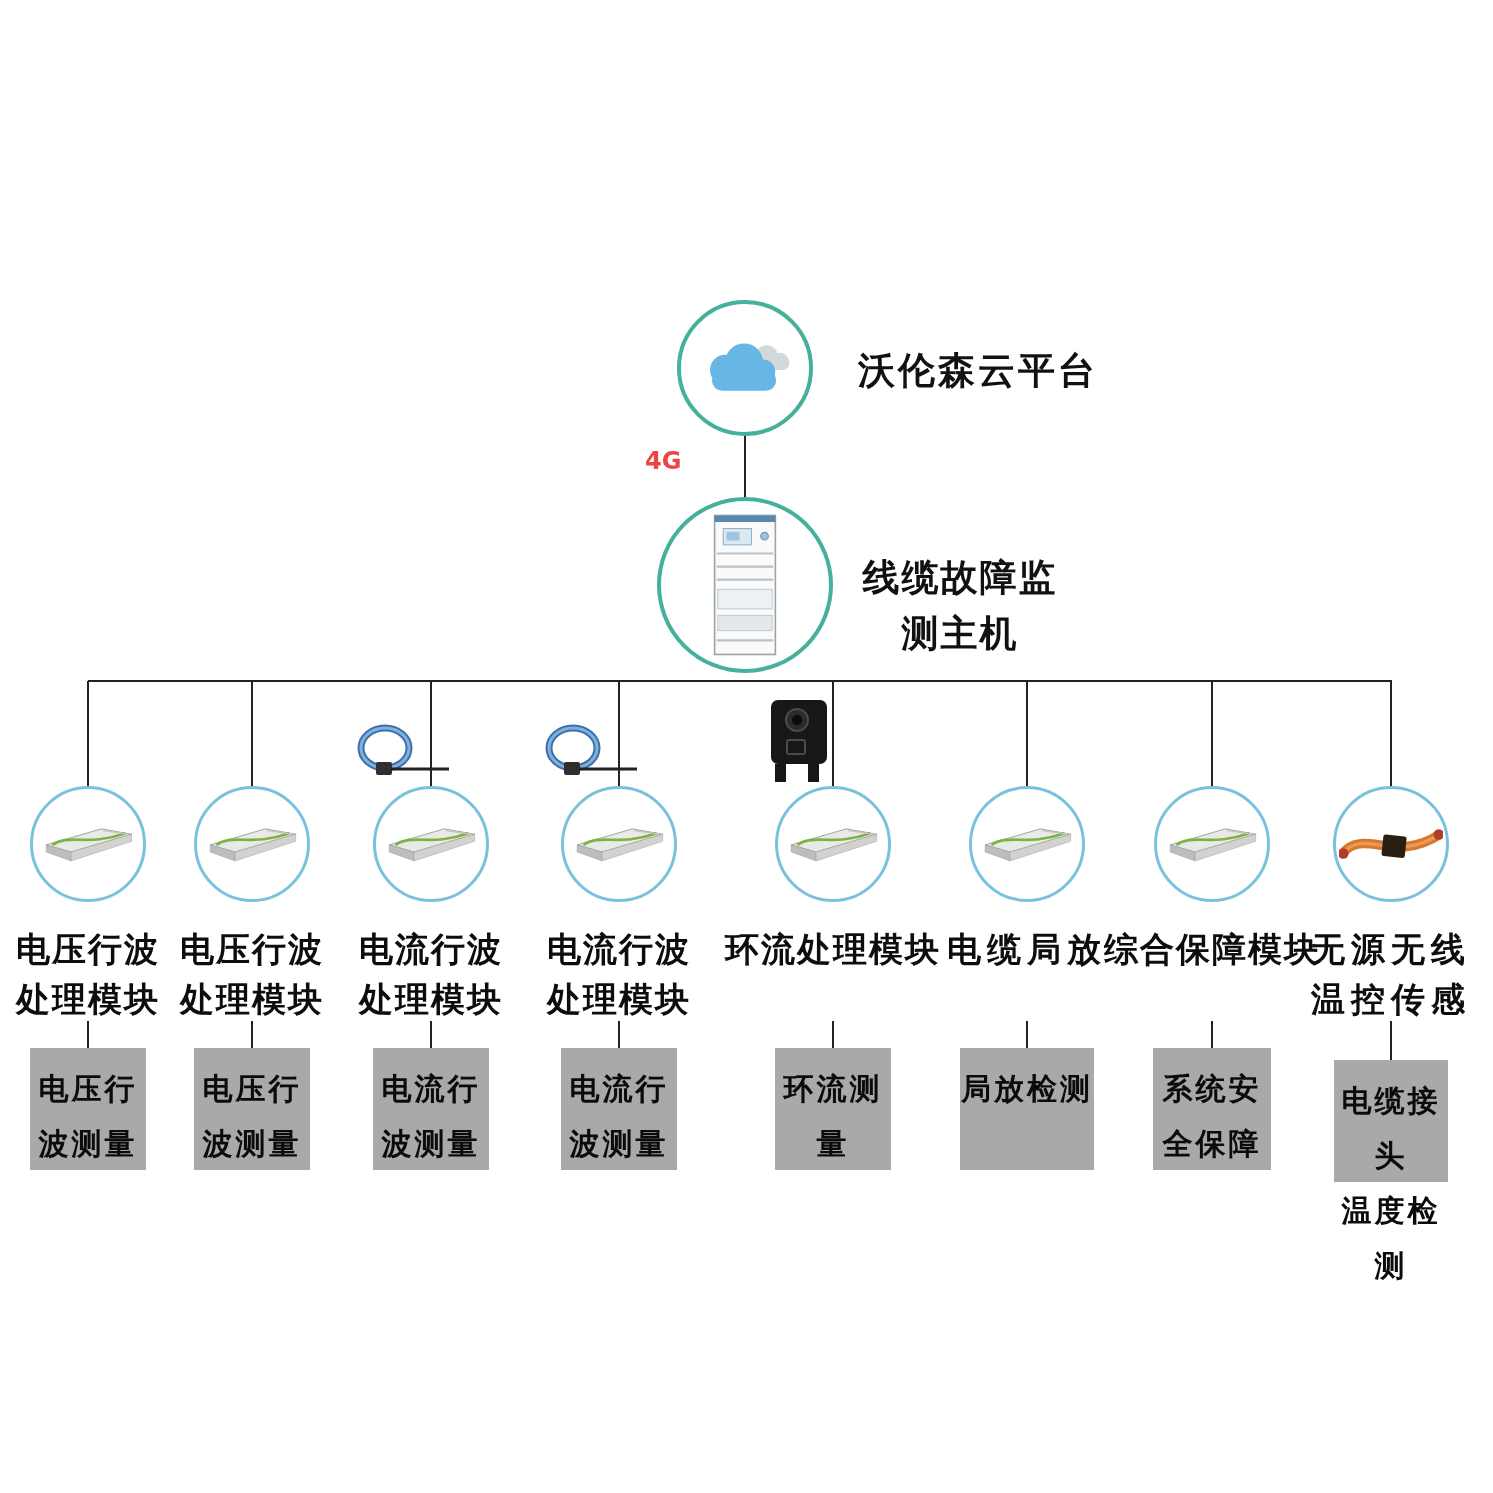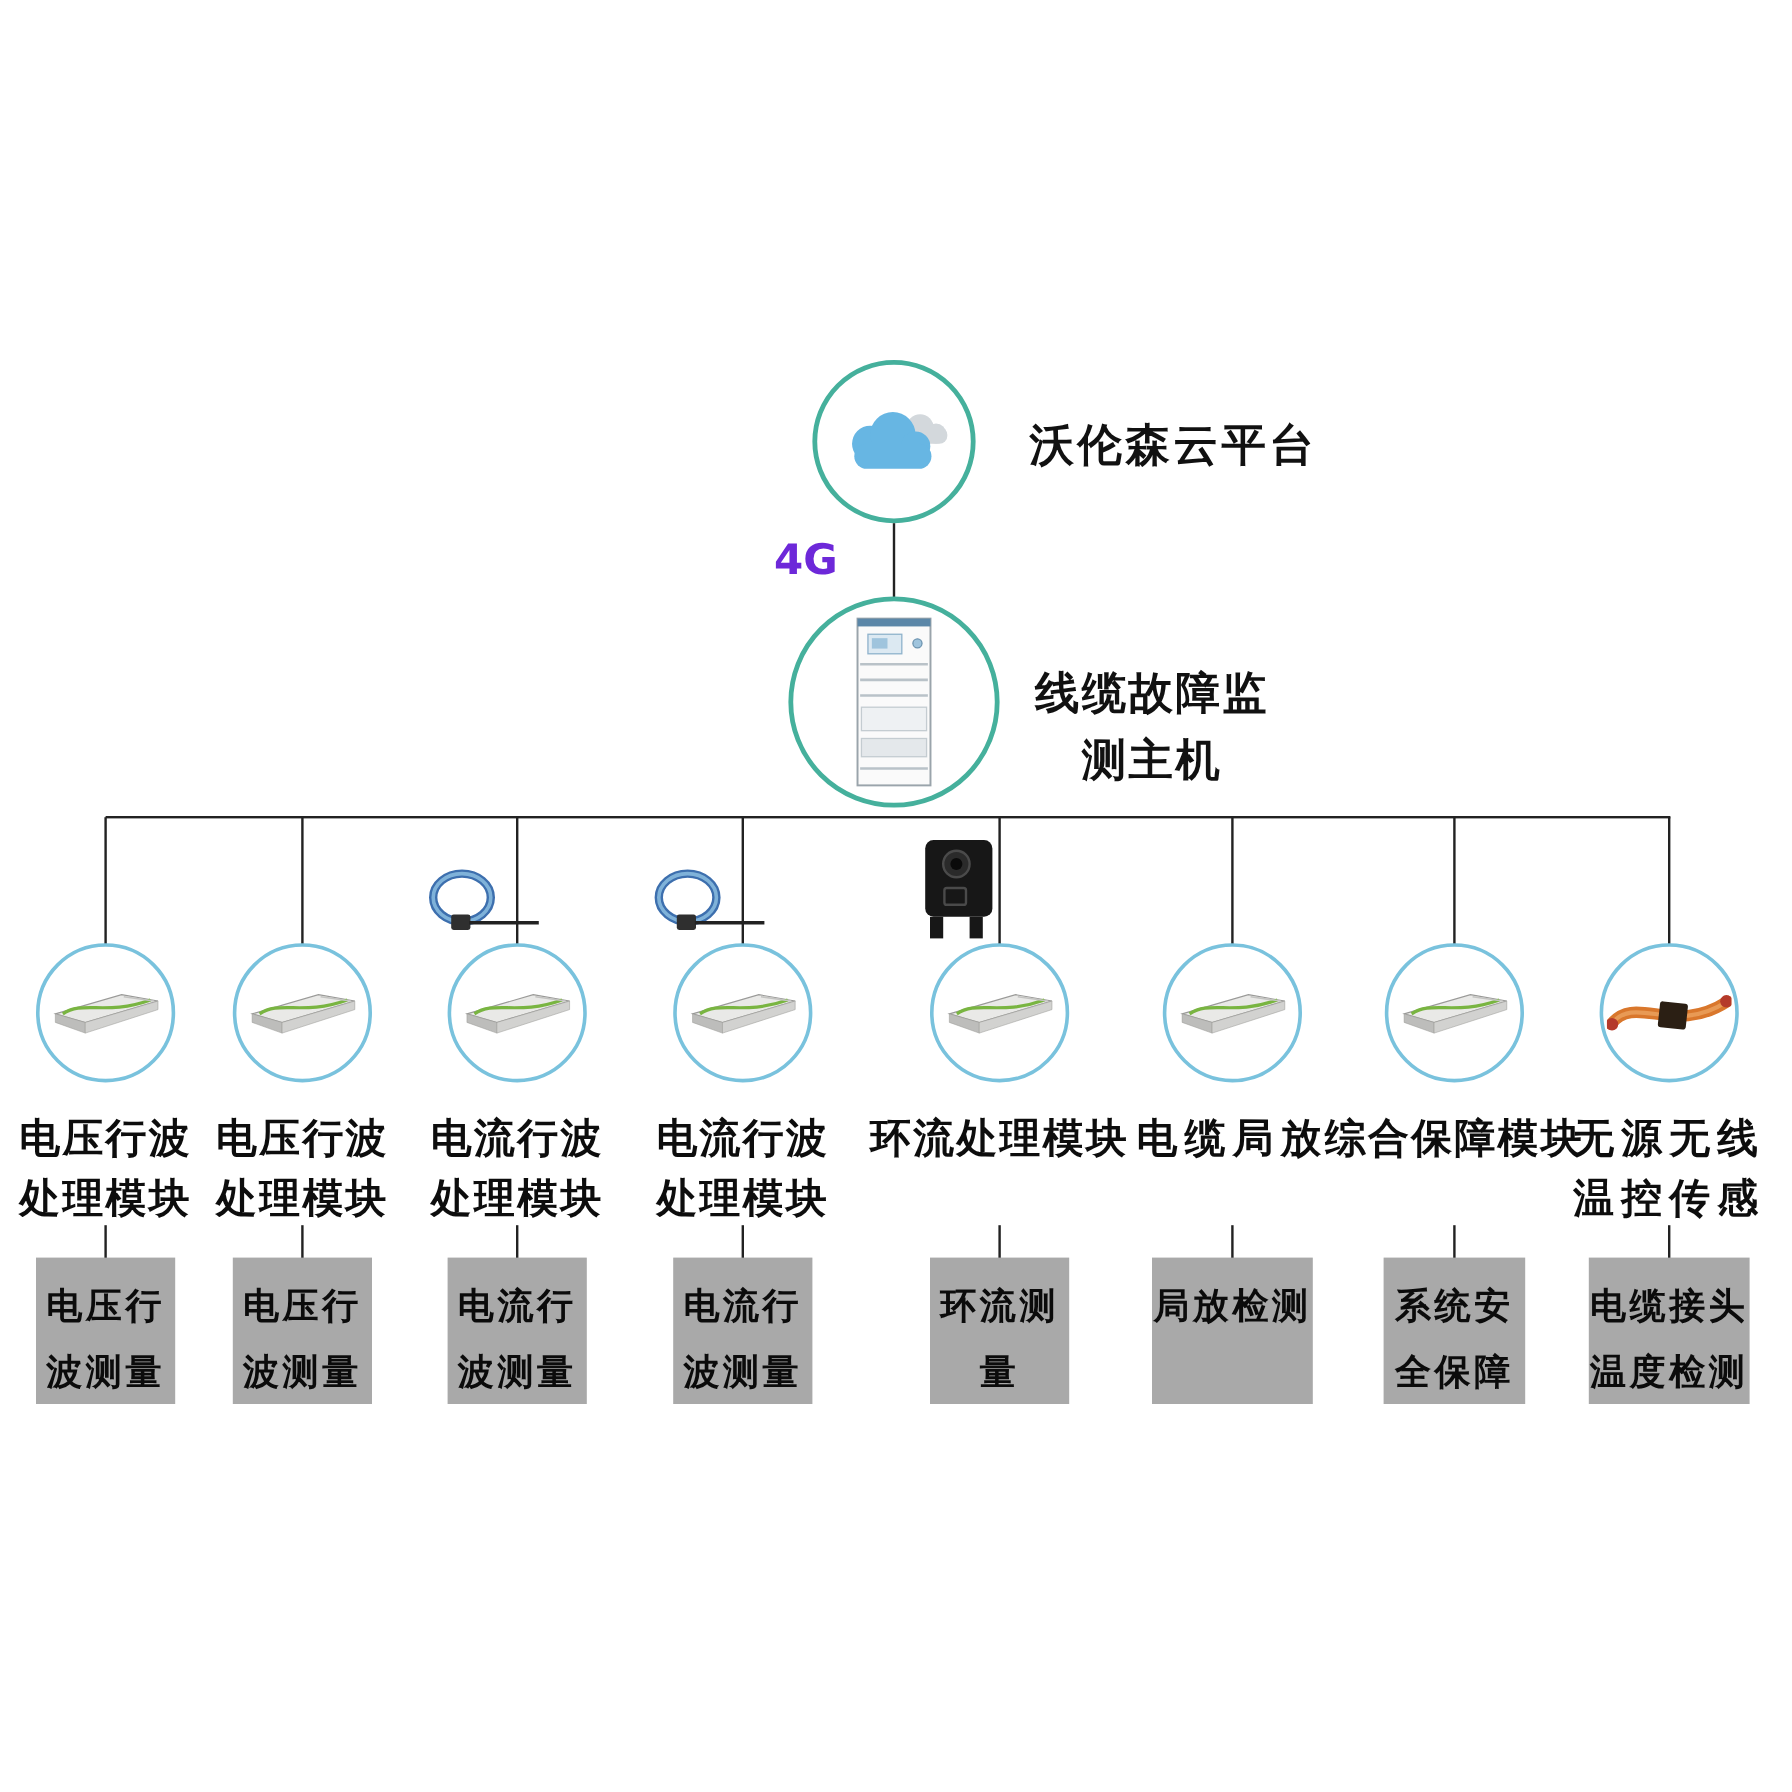--- a/index.html
+++ b/index.html
@@ -26,21 +26,21 @@
   
   .cloud-circle { left:677px; top:300px; width:136px; height:136px; }
   .host-circle  { left:657px; top:497px; width:176px; height:176px; }
 
   .cloud-label {
     position:absolute; left:858px; top:346px;
     font-size:37px; font-weight:700; letter-spacing:3px; white-space:nowrap;
   }
   .uplink-label {
     position:absolute; left:645px; top:447px;
-    font-size:35px; font-weight:700; color:#6d28d9;
+    font-size:24px; font-weight:700; color:#ef4444;
   }
   .host-label {
     position:absolute; left:845px; top:550px; width:230px;
     font-size:37px; font-weight:700; letter-spacing:2px;
     text-align:center; line-height:56px;
   }
 
   
   .module { position:absolute; top:0; width:0; }
   .module .drop     { position:absolute; left:-1px; top:681px; height:106px; }
@@ -302,19 +302,19 @@
     <div class="circle blue circ">
       <svg class="cablesensor-svg" viewBox="0 0 120 70">
           <use href="#sym-cable"></use>
         </svg>
     </div>
     <div class="mlabel">
       <div>无源无线</div>
       <div>温控传感</div>
     </div>
     <div class="vline connline"></div>
-    <div class="gbox" style="width:134px;">
+    <div class="gbox" style="width:114px;margin-top:12px;">
       <div>电缆接头</div>
       <div>温度检测</div>
     </div>
   </div>
 
 </div>
 
 </body></html>

